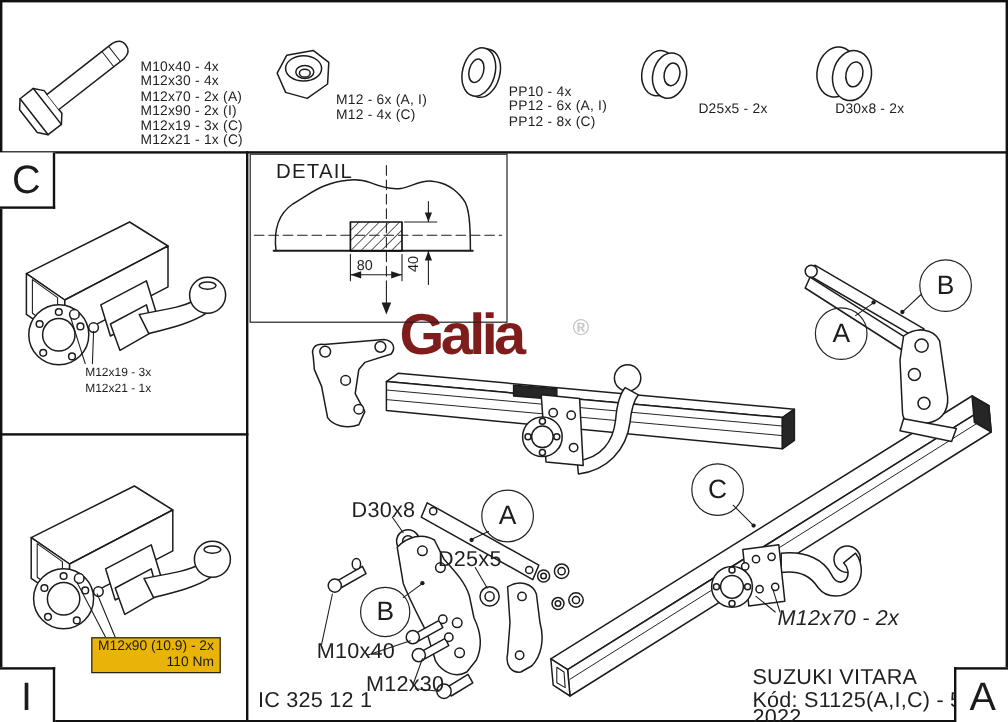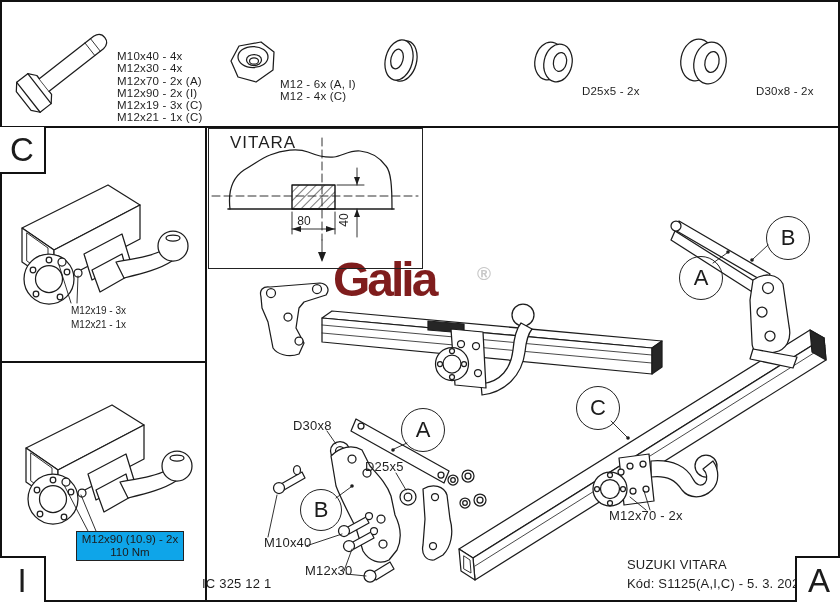--- a/index.html
+++ b/index.html
@@ -5,36 +5,36 @@
   html,body { margin:0; padding:0; background:#888; }
   #sheet {
     position:relative; width:840px; height:602px; background:#fff;
     font-family:"Liberation Sans", sans-serif; color:#1c1c1c; overflow:hidden;
   }
   .abs { position:absolute; }
   .frame { inset:0; border:2.5px solid #111; z-index:4; pointer-events:none; }
   .line { background:#111; z-index:3; }
   .lbl { z-index:5; white-space:pre-line; color:#1f1f1f; }
   .small { font-size:11.5px; line-height:12.3px; letter-spacing:0.2px;margin-top:29px; }
-  .med { font-size:13px; line-height:13.5px; letter-spacing:0.2px; }
+  .med { font-size:18px; line-height:13.5px; letter-spacing:0.2px; }
   .cornerbox {
     width:44px; height:45px; z-index:6; background:#fff;
     display:flex; align-items:center; justify-content:center;
     font-size:33px; font-weight:400;
   }
   .callout {
     width:42px; height:42px; border:1.3px solid #222; border-radius:50%;
     display:flex; align-items:center; justify-content:center;
     font-size:22px; z-index:5; background:transparent;
   }
   .detailbox { left:208px; top:128px; width:213px; height:139px; border:1.5px solid #222; z-index:3; }
   .ibox {
     left:76px; top:531px; width:106px; height:28px; border:1.3px solid #222; z-index:5;
-    display:flex; align-items:center; justify-content:center; text-align:center;
-    font-size:11.5px; line-height:12.6px; white-space:pre-line; background:#0ea5e9;
+    display:flex; align-items:center; justify-content:center; text-align:right;
+    font-size:11.5px; line-height:12.6px; white-space:pre-line; background:#eab308;
   }
   #logo {
     left:333px; top:256px; z-index:1; font-size:48px; font-weight:bold;
     letter-spacing:-3px; line-height:1; color:#7f1d1d;
   }
   #regmark { left:477px; top:263px; z-index:1; font-size:19px; color:#c8c8c8; font-weight:bold; }
   #art { position:absolute; left:0; top:0; z-index:2; pointer-events:none; }
   .dim40 { left:331px; top:213px; width:26px; transform:rotate(-90deg); text-align:center; }
 </style>
 </head>
@@ -258,41 +258,44 @@
   <div class="abs cornerbox" style="left:795px;top:556px;border-left:2px solid #111;border-top:2px solid #111;">A</div>
 
   <div class="abs lbl small" style="left:117px;top:21px;">M10x40 - 4x
 M12x30 - 4x
 M12x70 - 2x (A)
 M12x90 - 2x (I)
 M12x19 - 3x (C)
 M12x21 - 1x (C)</div>
   <div class="abs lbl small" style="left:280px;top:49px;">M12 - 6x (A, I)
 M12 - 4x (C)</div>
+  <div class="abs lbl small" style="left:424px;top:42px;">PP10 - 4x
+PP12 - 6x (A, I)
+PP12 - 8x (C)</div>
   <div class="abs lbl small" style="left:582px;top:56px;">D25x5 - 2x</div>
-  <div class="abs lbl small" style="left:756px;top:56px;text-align:center;">D30x8 - 2x</div>
+  <div class="abs lbl small" style="left:696px;top:56px;text-align:center;">D30x8 - 2x</div>
 
   <div class="abs lbl" style="left:71px;top:304px;font-size:10px;line-height:13.5px;">M12x19 - 3x
 M12x21 - 1x</div>
   <div class="abs ibox">M12x90 (10.9) - 2x
 110 Nm</div>
 
-  <div class="abs lbl" style="left:230px;top:133px;font-size:17px;letter-spacing:1px;">VITARA</div>
+  <div class="abs lbl" style="left:230px;top:133px;font-size:17px;letter-spacing:1px;">DETAIL</div>
   <div class="abs lbl" style="left:293px;top:214px;width:22px;text-align:center;font-size:12px;">80</div>
   <div class="abs lbl dim40" style="font-size:12px;">40</div>
 
   <div class="abs callout" style="left:679px;top:256px;">A</div>
   <div class="abs callout" style="left:766px;top:216px;">B</div>
   <div class="abs callout" style="left:576px;top:386px;">C</div>
   <div class="abs callout" style="left:401px;top:408px;">A</div>
   <div class="abs callout" style="left:300px;top:489px;width:40px;height:40px;">B</div>
 
   <div class="abs lbl med" style="left:293px;top:419px;">D30x8</div>
   <div class="abs lbl med" style="left:365px;top:460px;">D25x5</div>
   <div class="abs lbl med" style="left:264px;top:536px;">M10x40</div>
   <div class="abs lbl med" style="left:305px;top:564px;text-align:right;">M12x30</div>
-  <div class="abs lbl med" style="left:609px;top:509px;">M12x70 - 2x</div>
-
-  <div class="abs lbl med" style="left:202px;top:577px;">IC 325 12 1</div>
+  <div class="abs lbl med" style="left:648px;top:509px;font-style:italic;">M12x70 - 2x</div>
+
+  <div class="abs lbl med" style="left:215px;top:577px;">IC 325 12 1</div>
   <div class="abs lbl med" style="left:627px;top:558px;">SUZUKI VITARA</div>
   <div class="abs lbl med" style="left:627px;top:577px;">Kód: S1125(A,I,C) - 5. 3. 2022</div>
 
 </div>
 
 </body></html>

